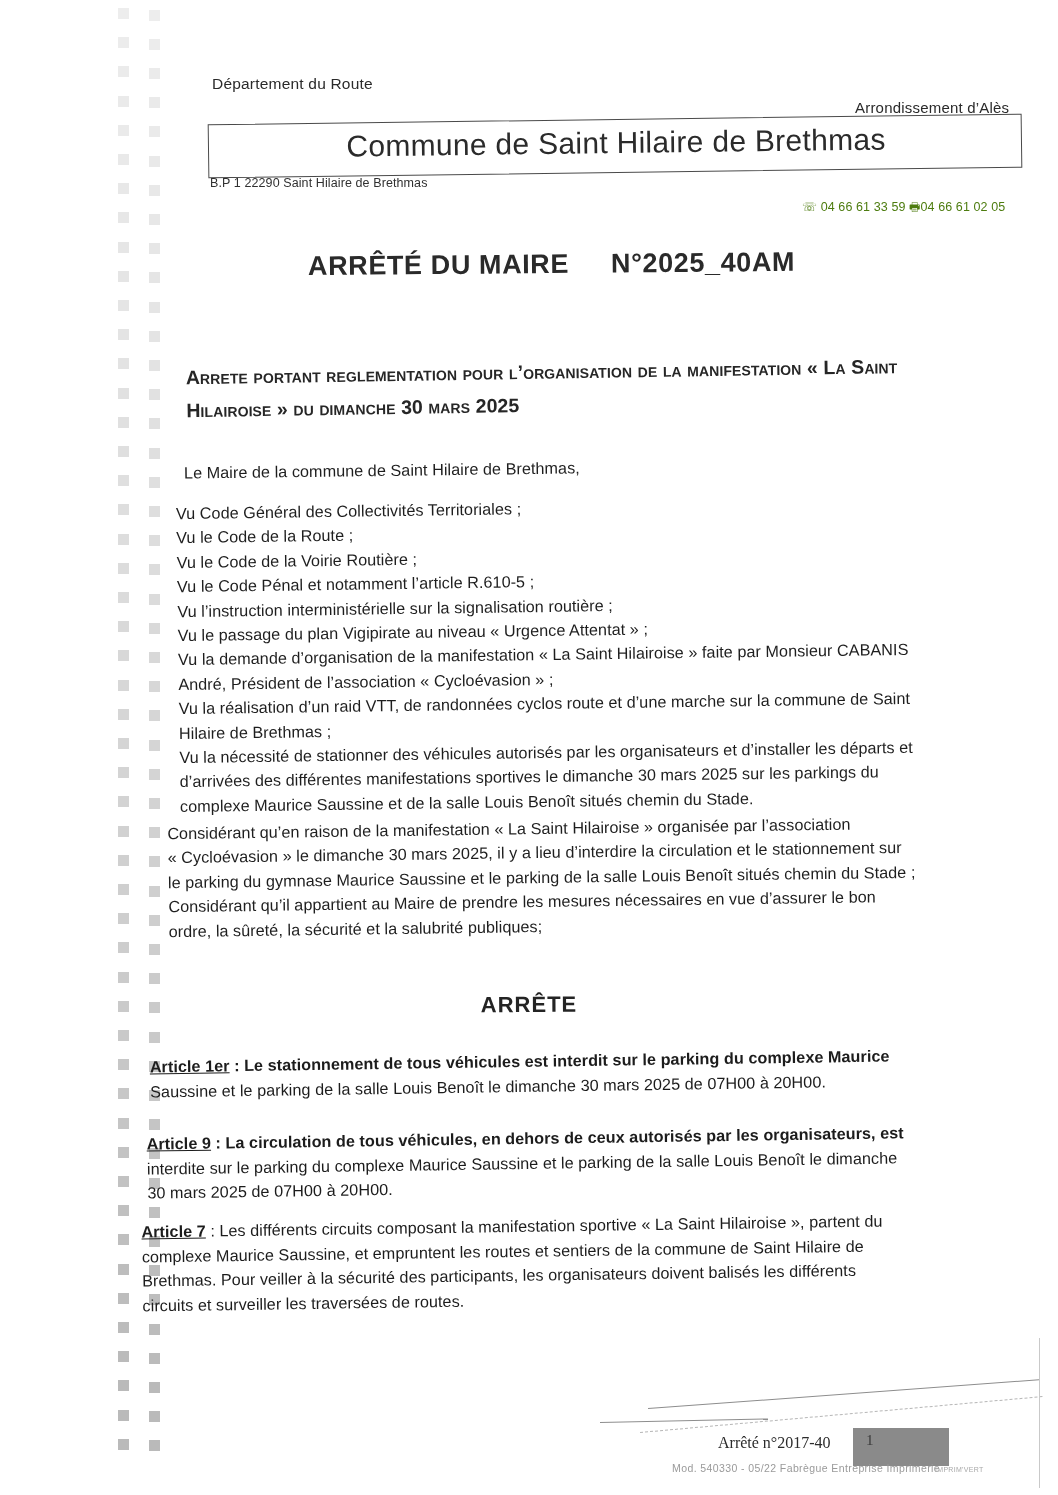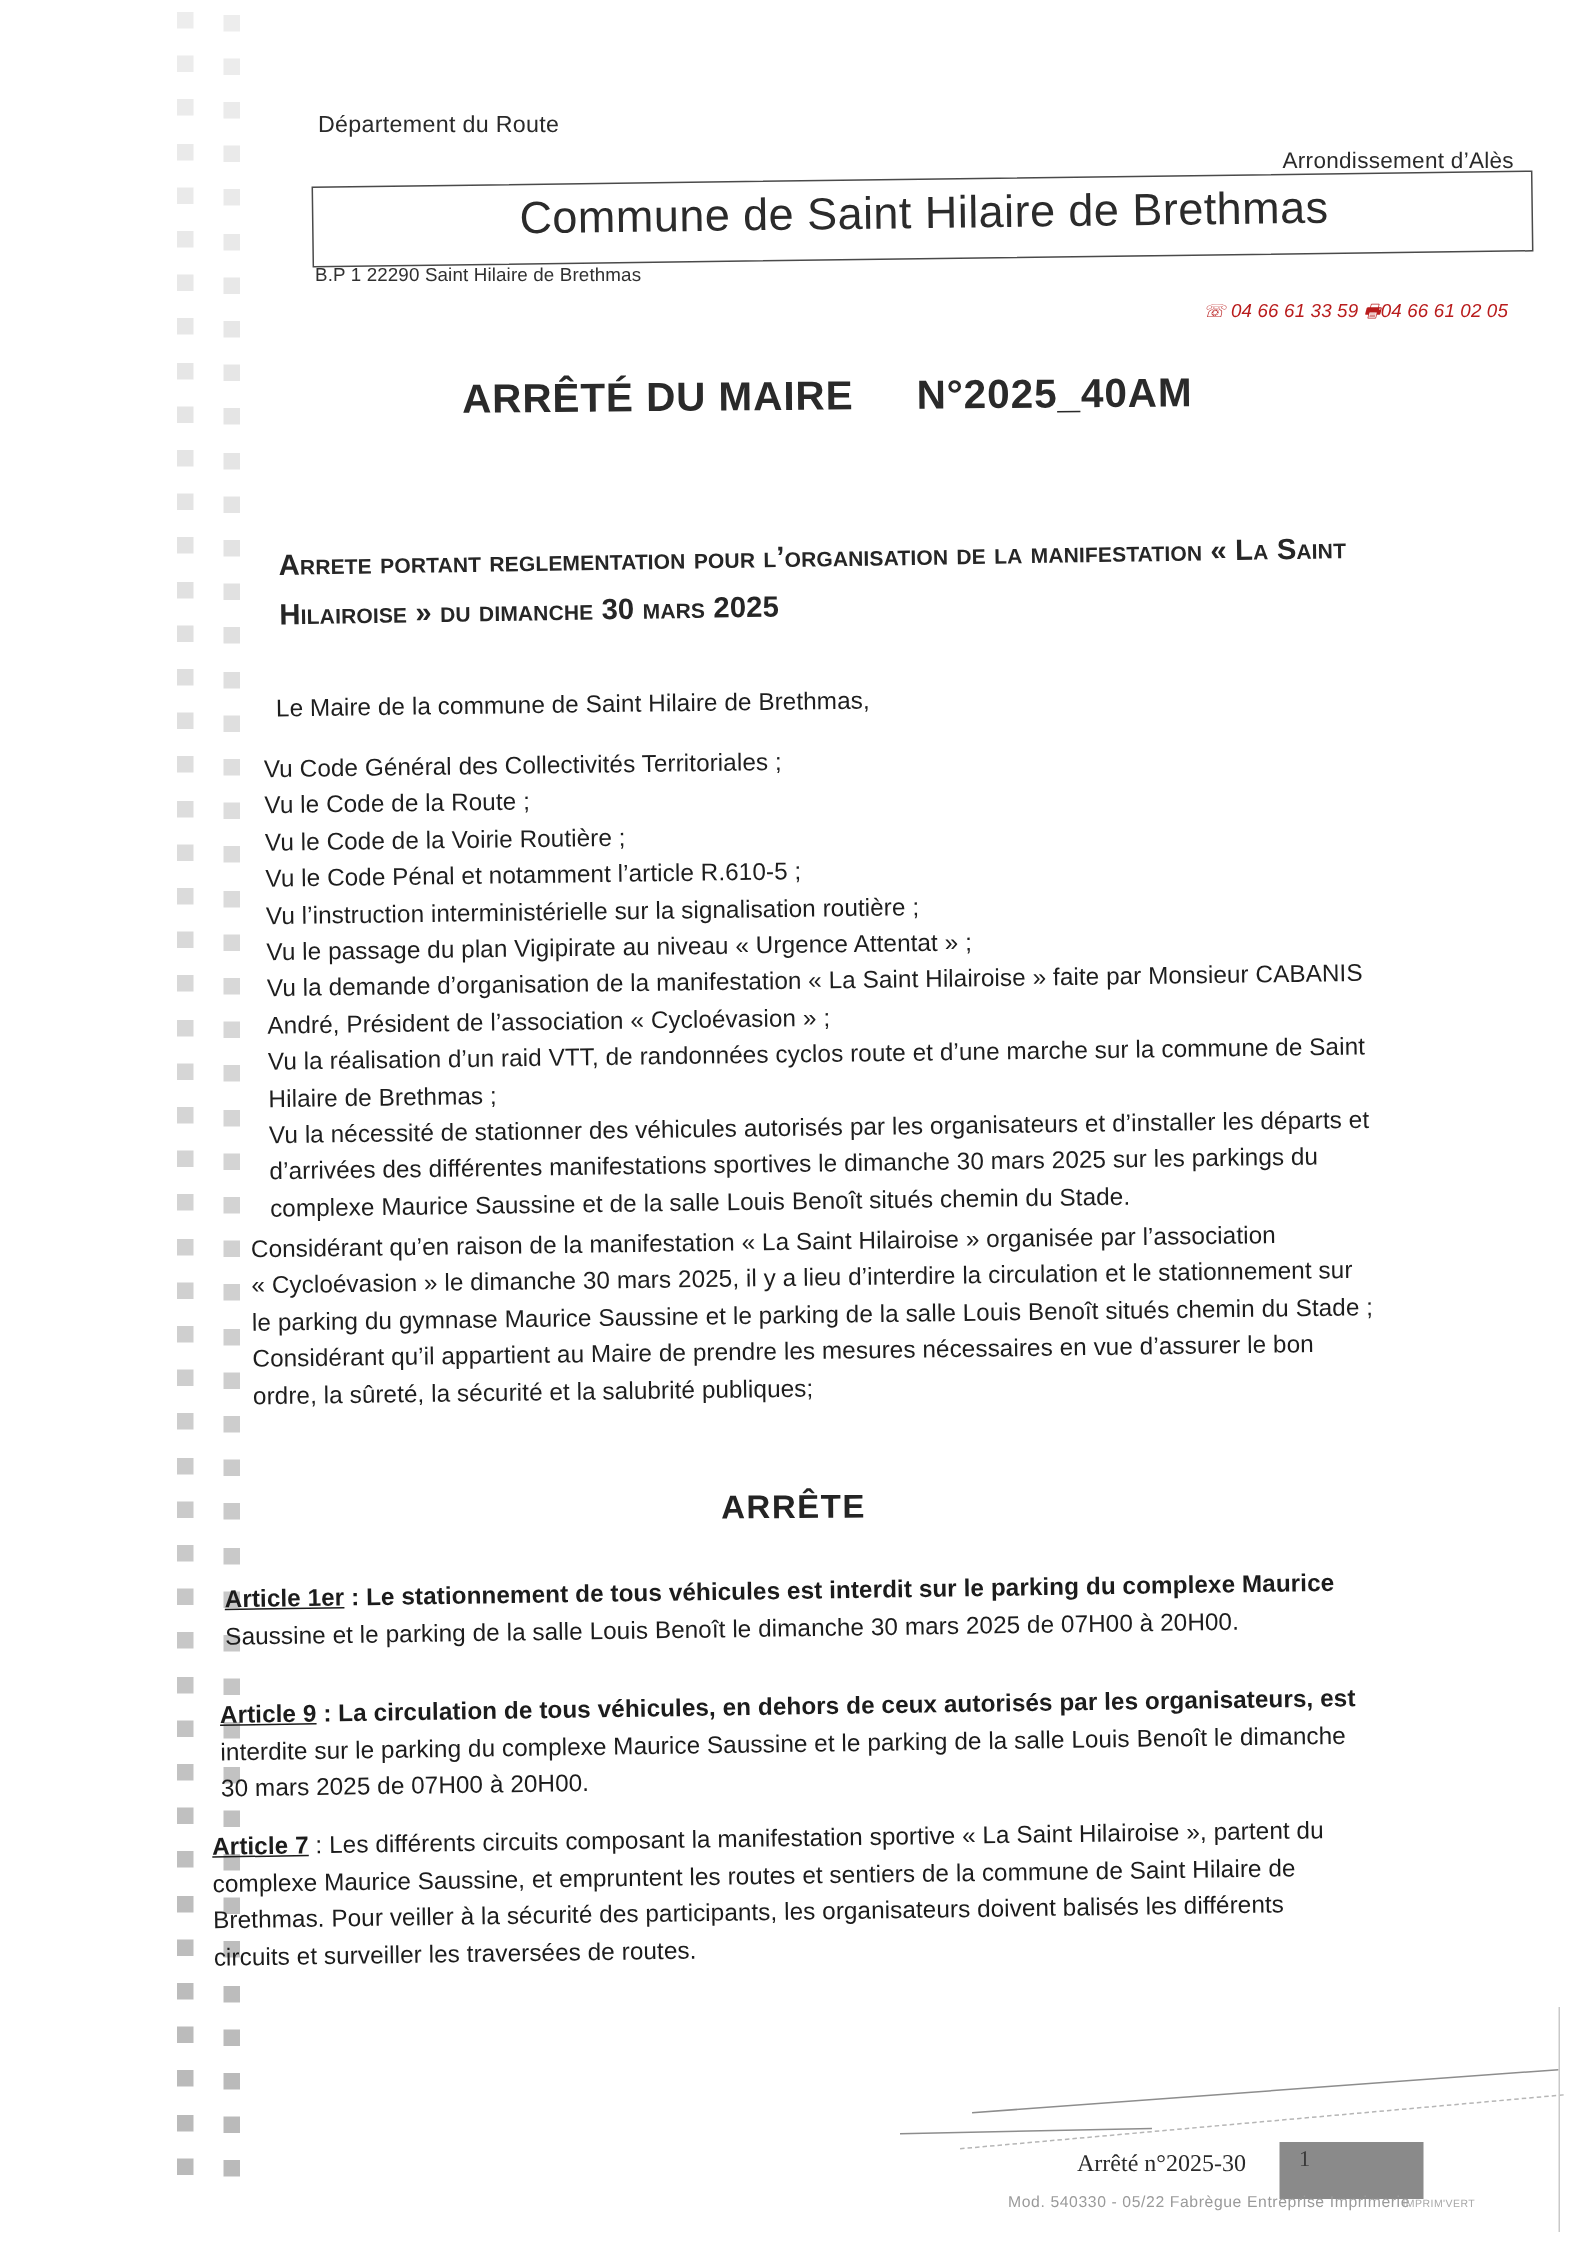--- a/index.html
+++ b/index.html
@@ -81,24 +81,23 @@
     top: 176px;
     font-size: 12.5px;
     color: #303030;
     letter-spacing: .1px;
   }
   .contact-line {
     position: absolute;
     left: 802px;
     top: 198px;
     font-size: 12.5px;
-    color: #b91c1c;
+    color: #4d7c0f;
     letter-spacing: .1px;
     white-space: nowrap;
-    font-style: italic;
   }
   .glyph { font-size: 12px; }
 
   
   .main-title {
     position: absolute;
     left: 308px;
     top: 249px;
     font-size: 27px;
     font-weight: 700;
@@ -421,21 +420,21 @@
     <div class="tline">complexe Maurice Saussine, et empruntent les routes et sentiers de la commune de Saint Hilaire de</div>
     <div class="tline">Brethmas. Pour veiller à la sécurité des participants, les organisateurs doivent balisés les différents</div>
     <div class="tline">circuits et surveiller les traversées de routes.</div>
   </div>
 
   <div class="artifact" style="left:648px; top:1408px; width:392px; transform:rotate(-4.2deg); transform-origin:0 0;"></div>
   <div class="artifact dashed" style="left:640px; top:1432px; width:404px; transform:rotate(-5.1deg); transform-origin:0 0;"></div>
   <div class="artifact" style="left:600px; top:1422px; width:168px; transform:rotate(-1.2deg); transform-origin:0 0;"></div>
   <div class="edge-line"></div>
 
-  <div class="footer-ref">Arrêté n°2025-30</div>
+  <div class="footer-ref">Arrêté n°2017-40</div>
 
   <div class="redaction"></div>
   <div class="page-num">1</div>
 
   <div class="printer-credit">Mod. 540330 - 05/22  Fabrègue  Entreprise  Imprimerie</div>
   <div class="imprimvert">IMPRIM'VERT</div>
 
 </div>
 
 </body></html>

